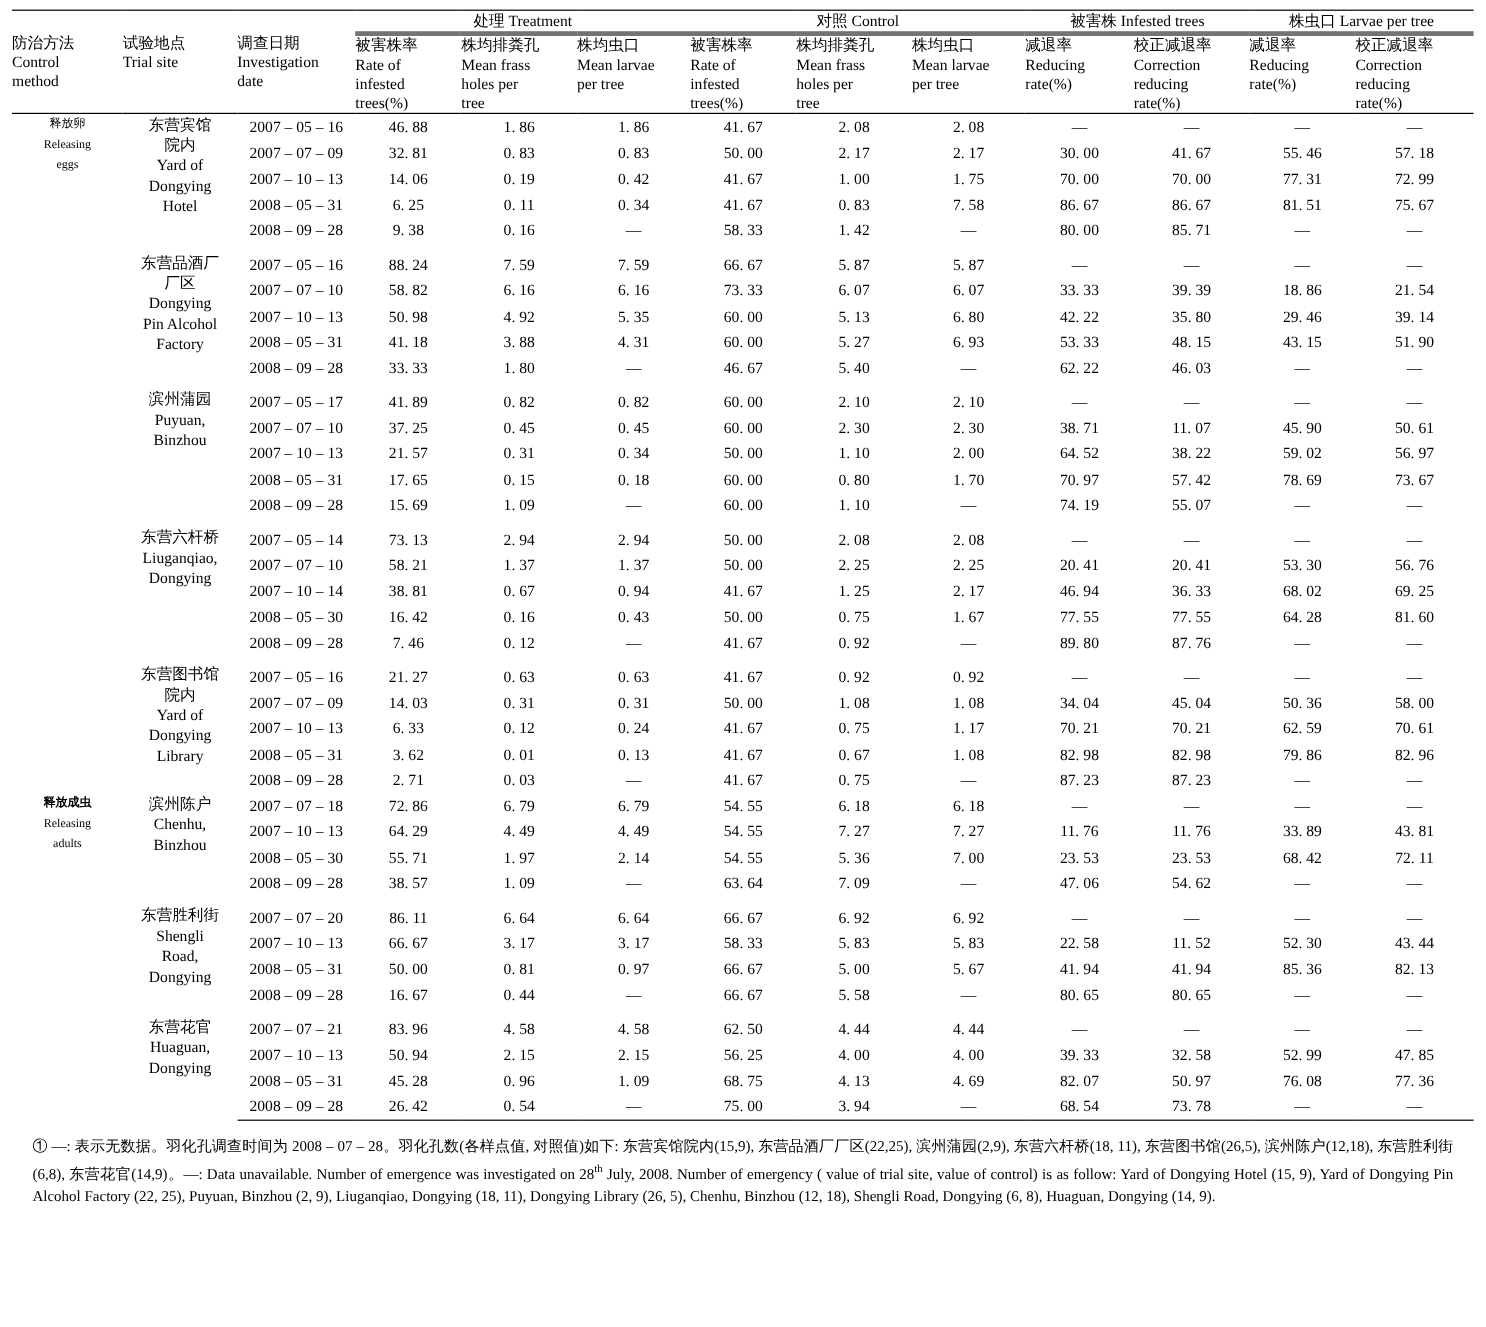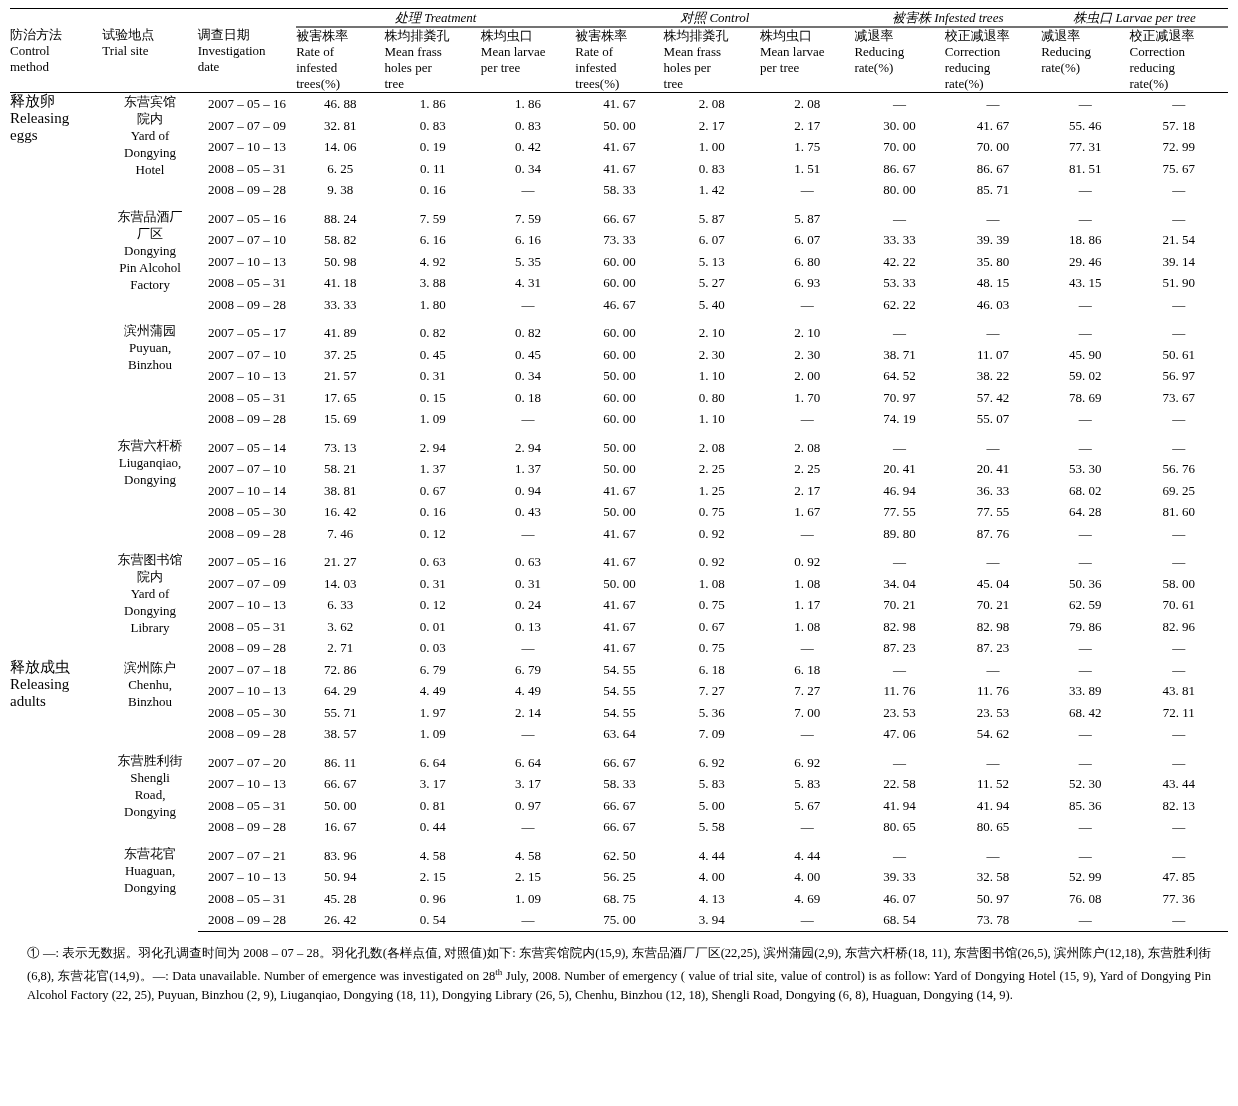--- a/index.html
+++ b/index.html
@@ -35,43 +35,43 @@
     border-top: 1.6px solid #000;
   }
   .grp-head {
     text-align: center;
     font-size: 13px;
     line-height: 17px;
     padding: 4px 2px 3px 2px;
     position: relative;
   }
   .grp-head.underline {
-    border-bottom: 2px solid #737373;
-    font-style: italic;
+    border-bottom: 4px solid #737373;
   }
   .col-head {
     font-size: 13px;
     line-height: 16px;
     padding: 4px 3px 6px 3px;
   }
   .col-head .cn { display: block; }
   .col-head .en { display: block; }
   .thick-under td {
     border-bottom: 1.6px solid #000;
   }
   
   td.c {
     text-align: center;
     font-size: 13px;
     line-height: 21.5px;
     padding: 0 2px;
     white-space: nowrap;
   }
   td.method {
-    font-size: 15px;
+    text-align: center;
+    font-size: 10px;
     line-height: 17px;
     vertical-align: middle;
   }
   td.site {
     text-align: center;
     font-size: 13px;
     line-height: 17px;
     vertical-align: middle;
     padding: 2px 2px;
   }
@@ -229,21 +229,21 @@
           <td class="c">77. 31</td>
           <td class="c">72. 99</td>
         </tr>
         <tr>
           <td class="c">2008 – 05 – 31</td>
           <td class="c">6. 25</td>
           <td class="c">0. 11</td>
           <td class="c">0. 34</td>
           <td class="c">41. 67</td>
           <td class="c">0. 83</td>
-          <td class="c">1. 51</td>
+          <td class="c">7. 58</td>
           <td class="c">86. 67</td>
           <td class="c">86. 67</td>
           <td class="c">81. 51</td>
           <td class="c">75. 67</td>
         </tr>
         <tr>
           <td class="c">2008 – 09 – 28</td>
           <td class="c">9. 38</td>
           <td class="c">0. 16</td>
           <td class="c">—</td>
@@ -582,21 +582,21 @@
           <td class="c">41. 67</td>
           <td class="c">0. 75</td>
           <td class="c">—</td>
           <td class="c">87. 23</td>
           <td class="c">87. 23</td>
           <td class="c">—</td>
           <td class="c">—</td>
         </tr>
         <tr>
           <td class="method" rowspan="14">
-            <span style="display: block;">释放成虫</span>
+            <span style="display: block; font-weight: bold;">释放成虫</span>
             <span style="display: block;">Releasing<br>adults</span>
           </td>
           <td class="site" rowspan="4">
             <span class="cn">滨州陈户</span>
             <span class="en">Chenhu,<br>Binzhou</span>
           </td>
           <td class="c">2007 – 07 – 18</td>
           <td class="c">72. 86</td>
           <td class="c">6. 79</td>
           <td class="c">6. 79</td>
@@ -762,21 +762,21 @@
           <td class="c">47. 85</td>
         </tr>
         <tr>
           <td class="c">2008 – 05 – 31</td>
           <td class="c">45. 28</td>
           <td class="c">0. 96</td>
           <td class="c">1. 09</td>
           <td class="c">68. 75</td>
           <td class="c">4. 13</td>
           <td class="c">4. 69</td>
-          <td class="c">46. 07</td>
+          <td class="c">82. 07</td>
           <td class="c">50. 97</td>
           <td class="c">76. 08</td>
           <td class="c">77. 36</td>
         </tr>
         <tr class="bottom-rule">
           <td class="c">2008 – 09 – 28</td>
           <td class="c">26. 42</td>
           <td class="c">0. 54</td>
           <td class="c">—</td>
           <td class="c">75. 00</td>

